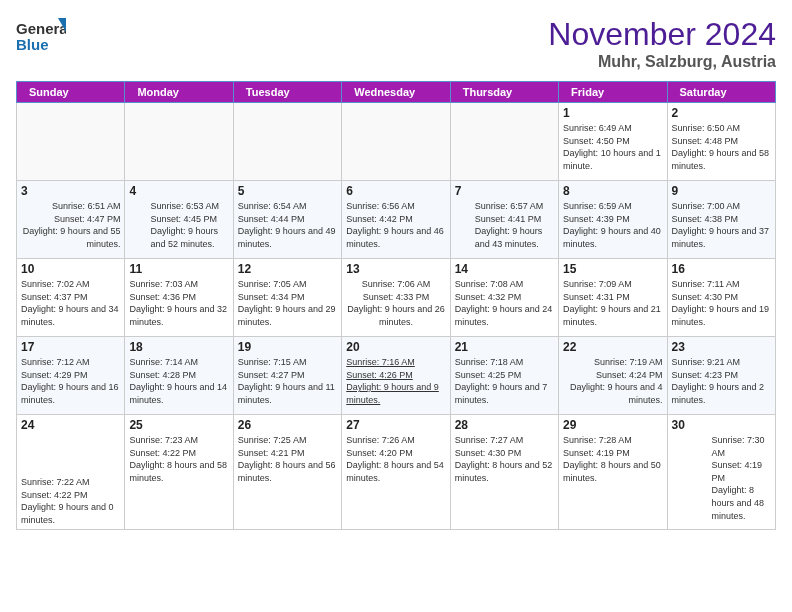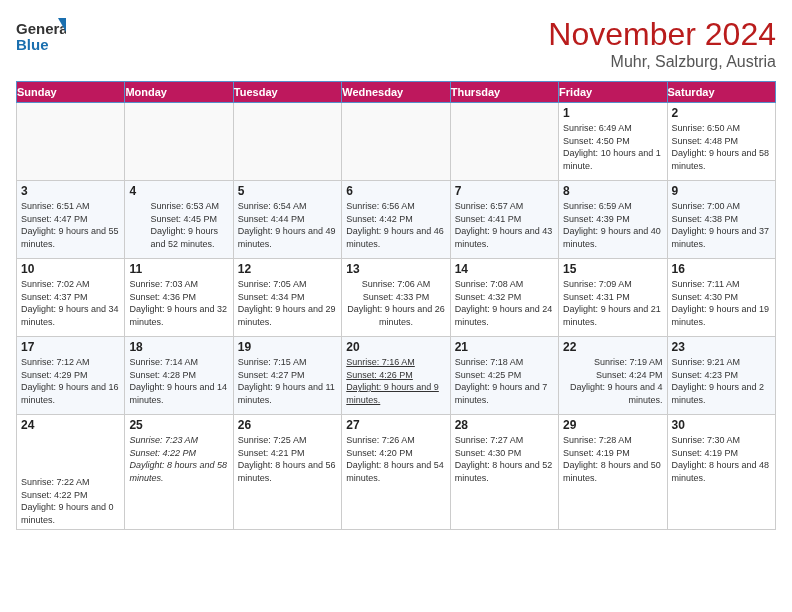--- a/index.html
+++ b/index.html
@@ -25,37 +25,38 @@
       display: flex;
       align-items: center;
       gap: 4px;
     }
     .title-block {
       text-align: right;
     }
     .month-title {
       font-size: 32px;
       font-weight: normal;
-      color: #b91c1c;
+      color: #4c1d95;
     }
     .subtitle {
       font-size: 16px;
       color: #555;
+      font-weight: bold;
     }
     .calendar {
       width: 100%;
       border-collapse: collapse;
       table-layout: fixed;
     }
     .calendar th {
-      background-color: #be185d;
+      background-color: #a21caf;
       color: #fff;
       font-size: 11px;
       font-weight: bold;
-      padding: 4px 0;
+      padding: 4px 12px;
       text-align: left;
       border: 1px solid #5590cc;
     }
     .calendar td {
       border: 1px solid #ccc;
       vertical-align: top;
       padding: 3px 4px;
       font-size: 9px;
       color: #333;
       height: 78px;
@@ -126,21 +127,21 @@
           <td>
             <span class="day-number">2</span>
             <div class="day-info" style="white-space: pre-line;">Sunrise: 6:50 AM
 Sunset: 4:48 PM
 Daylight: 9 hours and 58 minutes.</div>
           </td>
         </tr>
         <tr>
           <td>
             <span class="day-number">3</span>
-            <div class="day-info" style="white-space: pre-line;">Sunrise: 6:51 AM
+            <div class="day-info" style="white-space: pre-line; text-align: right;">Sunrise: 6:51 AM
 Sunset: 4:47 PM
 Daylight: 9 hours and 55 minutes.</div>
           </td>
           <td>
             <span class="day-number">4</span>
             <div class="day-info" style="white-space: pre-line; margin-left: 21px;">Sunrise: 6:53 AM
 Sunset: 4:45 PM
 Daylight: 9 hours and 52 minutes.</div>
           </td>
           <td>
@@ -150,21 +151,21 @@
 Daylight: 9 hours and 49 minutes.</div>
           </td>
           <td>
             <span class="day-number">6</span>
             <div class="day-info" style="white-space: pre-line;">Sunrise: 6:56 AM
 Sunset: 4:42 PM
 Daylight: 9 hours and 46 minutes.</div>
           </td>
           <td>
             <span class="day-number">7</span>
-            <div class="day-info" style="white-space: pre-line;">Sunrise: 6:57 AM
+            <div class="day-info" style="white-space: pre-line; margin-left: 20px;">Sunrise: 6:57 AM
 Sunset: 4:41 PM
 Daylight: 9 hours and 43 minutes.</div>
           </td>
           <td>
             <span class="day-number">8</span>
             <div class="day-info" style="white-space: pre-line;">Sunrise: 6:59 AM
 Sunset: 4:39 PM
 Daylight: 9 hours and 40 minutes.</div>
           </td>
           <td>
@@ -264,21 +265,21 @@
         </tr>
         <tr>
           <td>
             <span class="day-number">24</span>
             <div class="day-info" style="white-space: pre-line; margin-top: 44px;">Sunrise: 7:22 AM
 Sunset: 4:22 PM
 Daylight: 9 hours and 0 minutes.</div>
           </td>
           <td>
             <span class="day-number">25</span>
-            <div class="day-info" style="white-space: pre-line; font-style: italic;">Sunrise: 7:23 AM
+            <div class="day-info" style="white-space: pre-line;">Sunrise: 7:23 AM
 Sunset: 4:22 PM
 Daylight: 8 hours and 58 minutes.</div>
           </td>
           <td>
             <span class="day-number">26</span>
             <div class="day-info" style="white-space: pre-line;">Sunrise: 7:25 AM
 Sunset: 4:21 PM
 Daylight: 8 hours and 56 minutes.</div>
           </td>
           <td>
@@ -294,20 +295,20 @@
 Daylight: 8 hours and 52 minutes.</div>
           </td>
           <td>
             <span class="day-number">29</span>
             <div class="day-info" style="white-space: pre-line;">Sunrise: 7:28 AM
 Sunset: 4:19 PM
 Daylight: 8 hours and 50 minutes.</div>
           </td>
           <td>
             <span class="day-number">30</span>
-            <div class="day-info" style="white-space: pre-line;">Sunrise: 7:30 AM
+            <div class="day-info" style="white-space: pre-line; margin-left: 40px;">Sunrise: 7:30 AM
 Sunset: 4:19 PM
 Daylight: 8 hours and 48 minutes.</div>
           </td>
         </tr>
       </tbody>
   </table>
 </div>
 
 </body></html>

